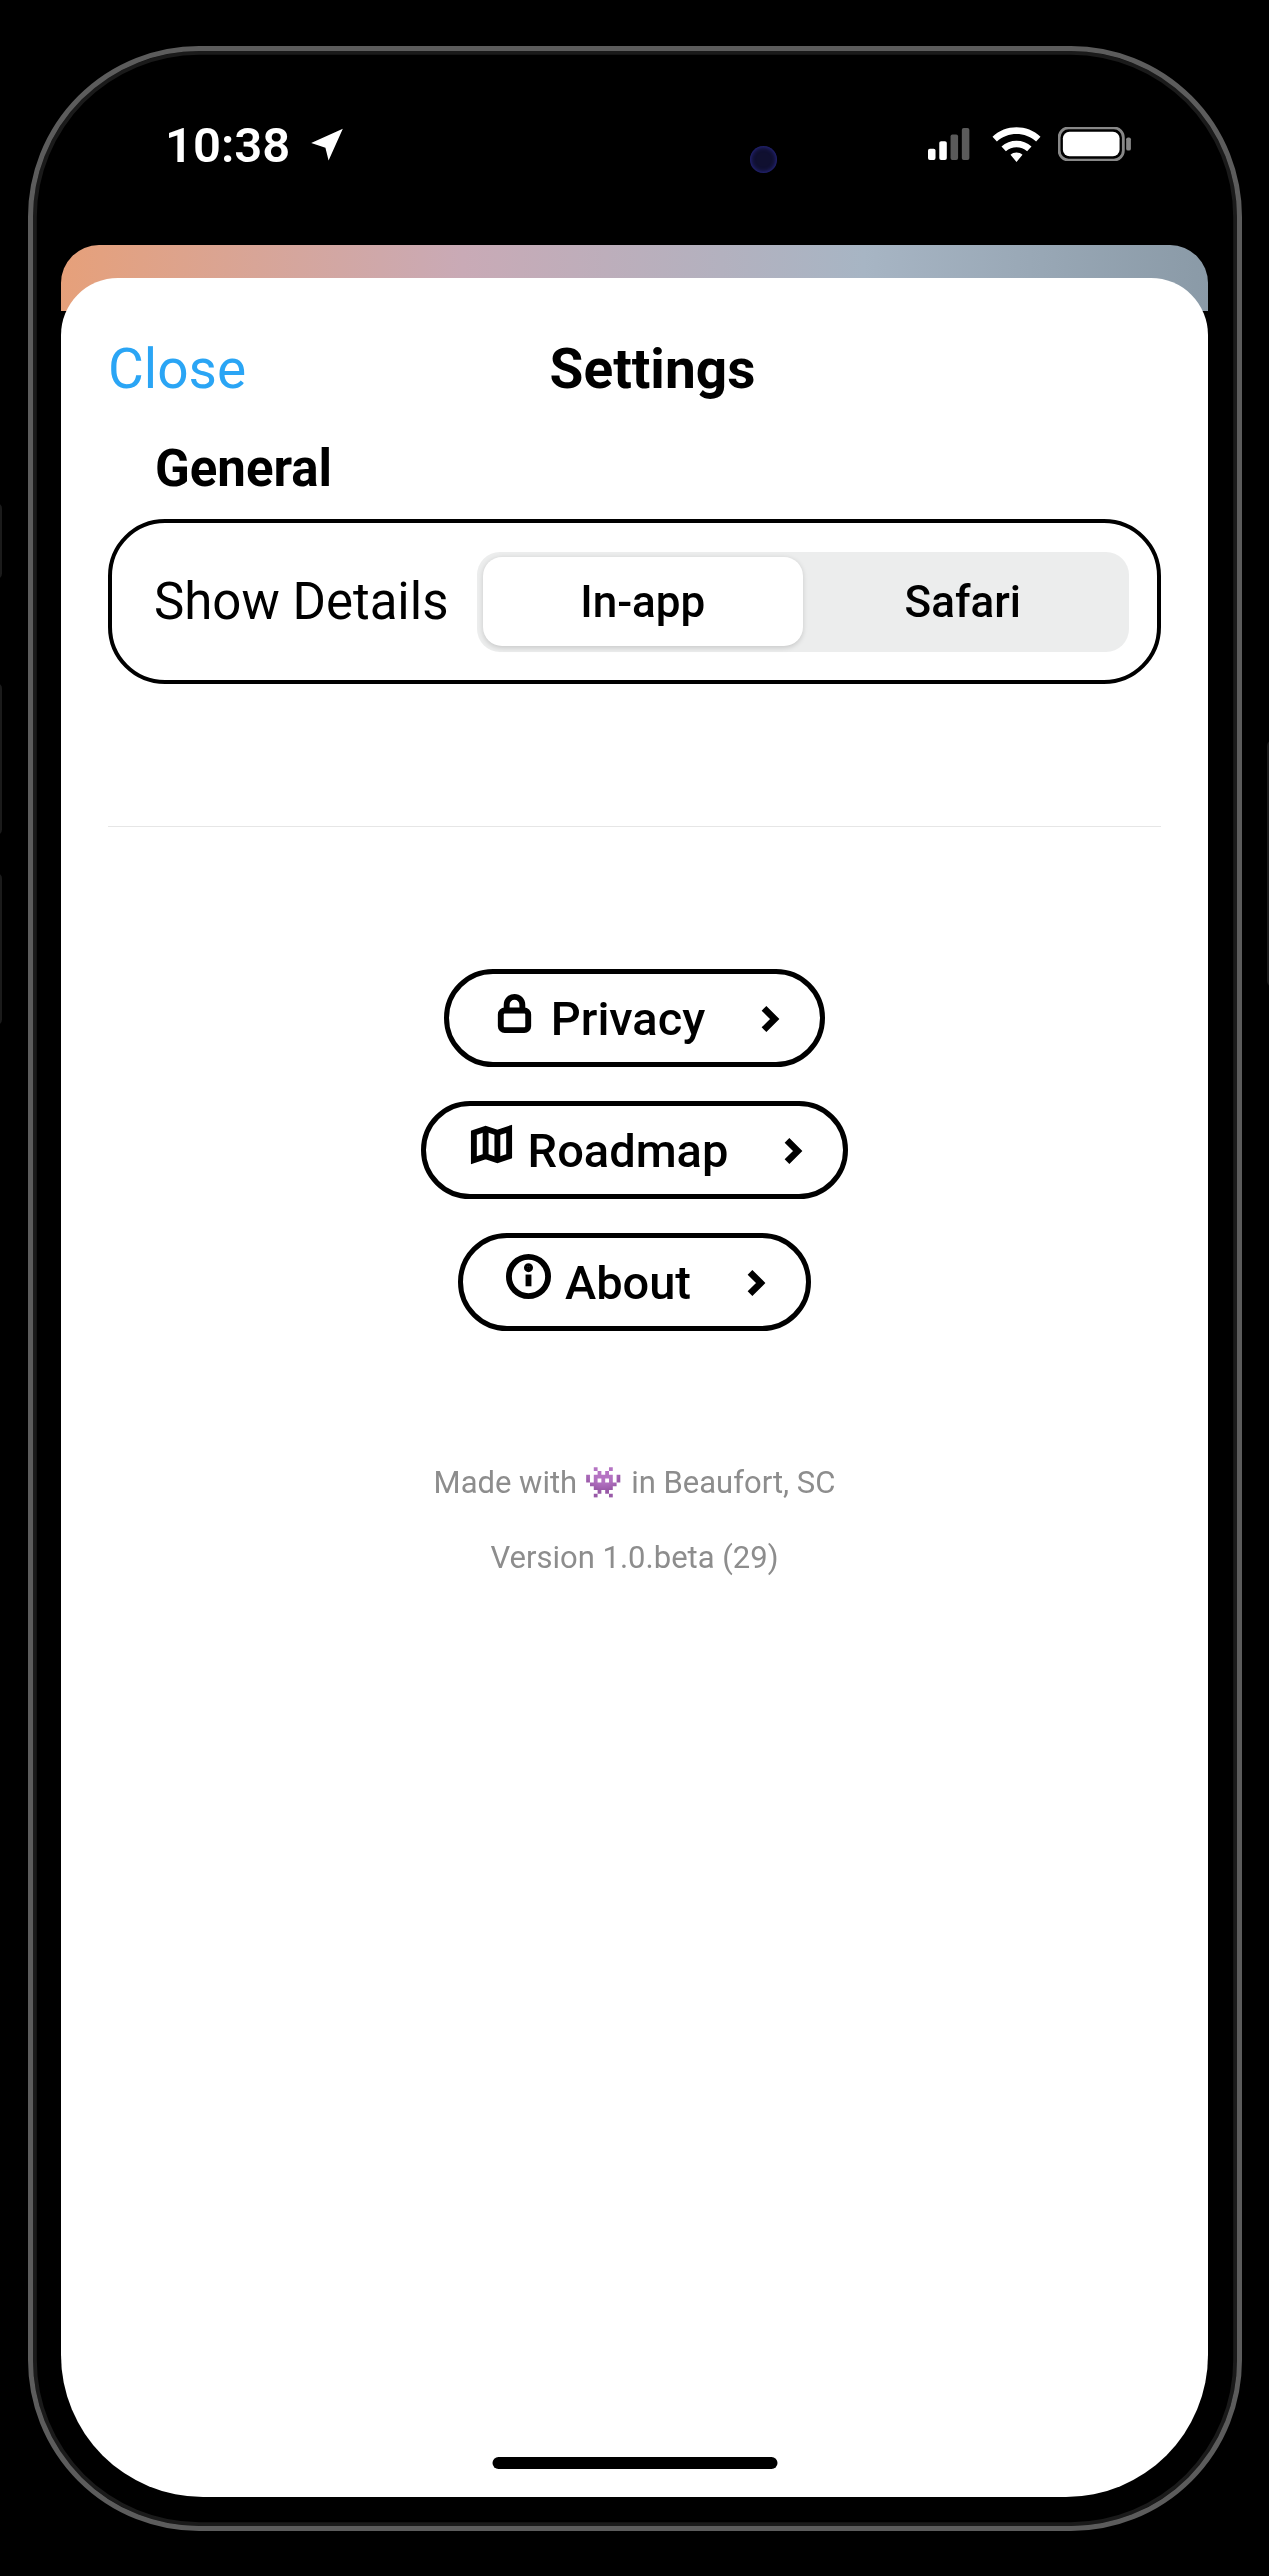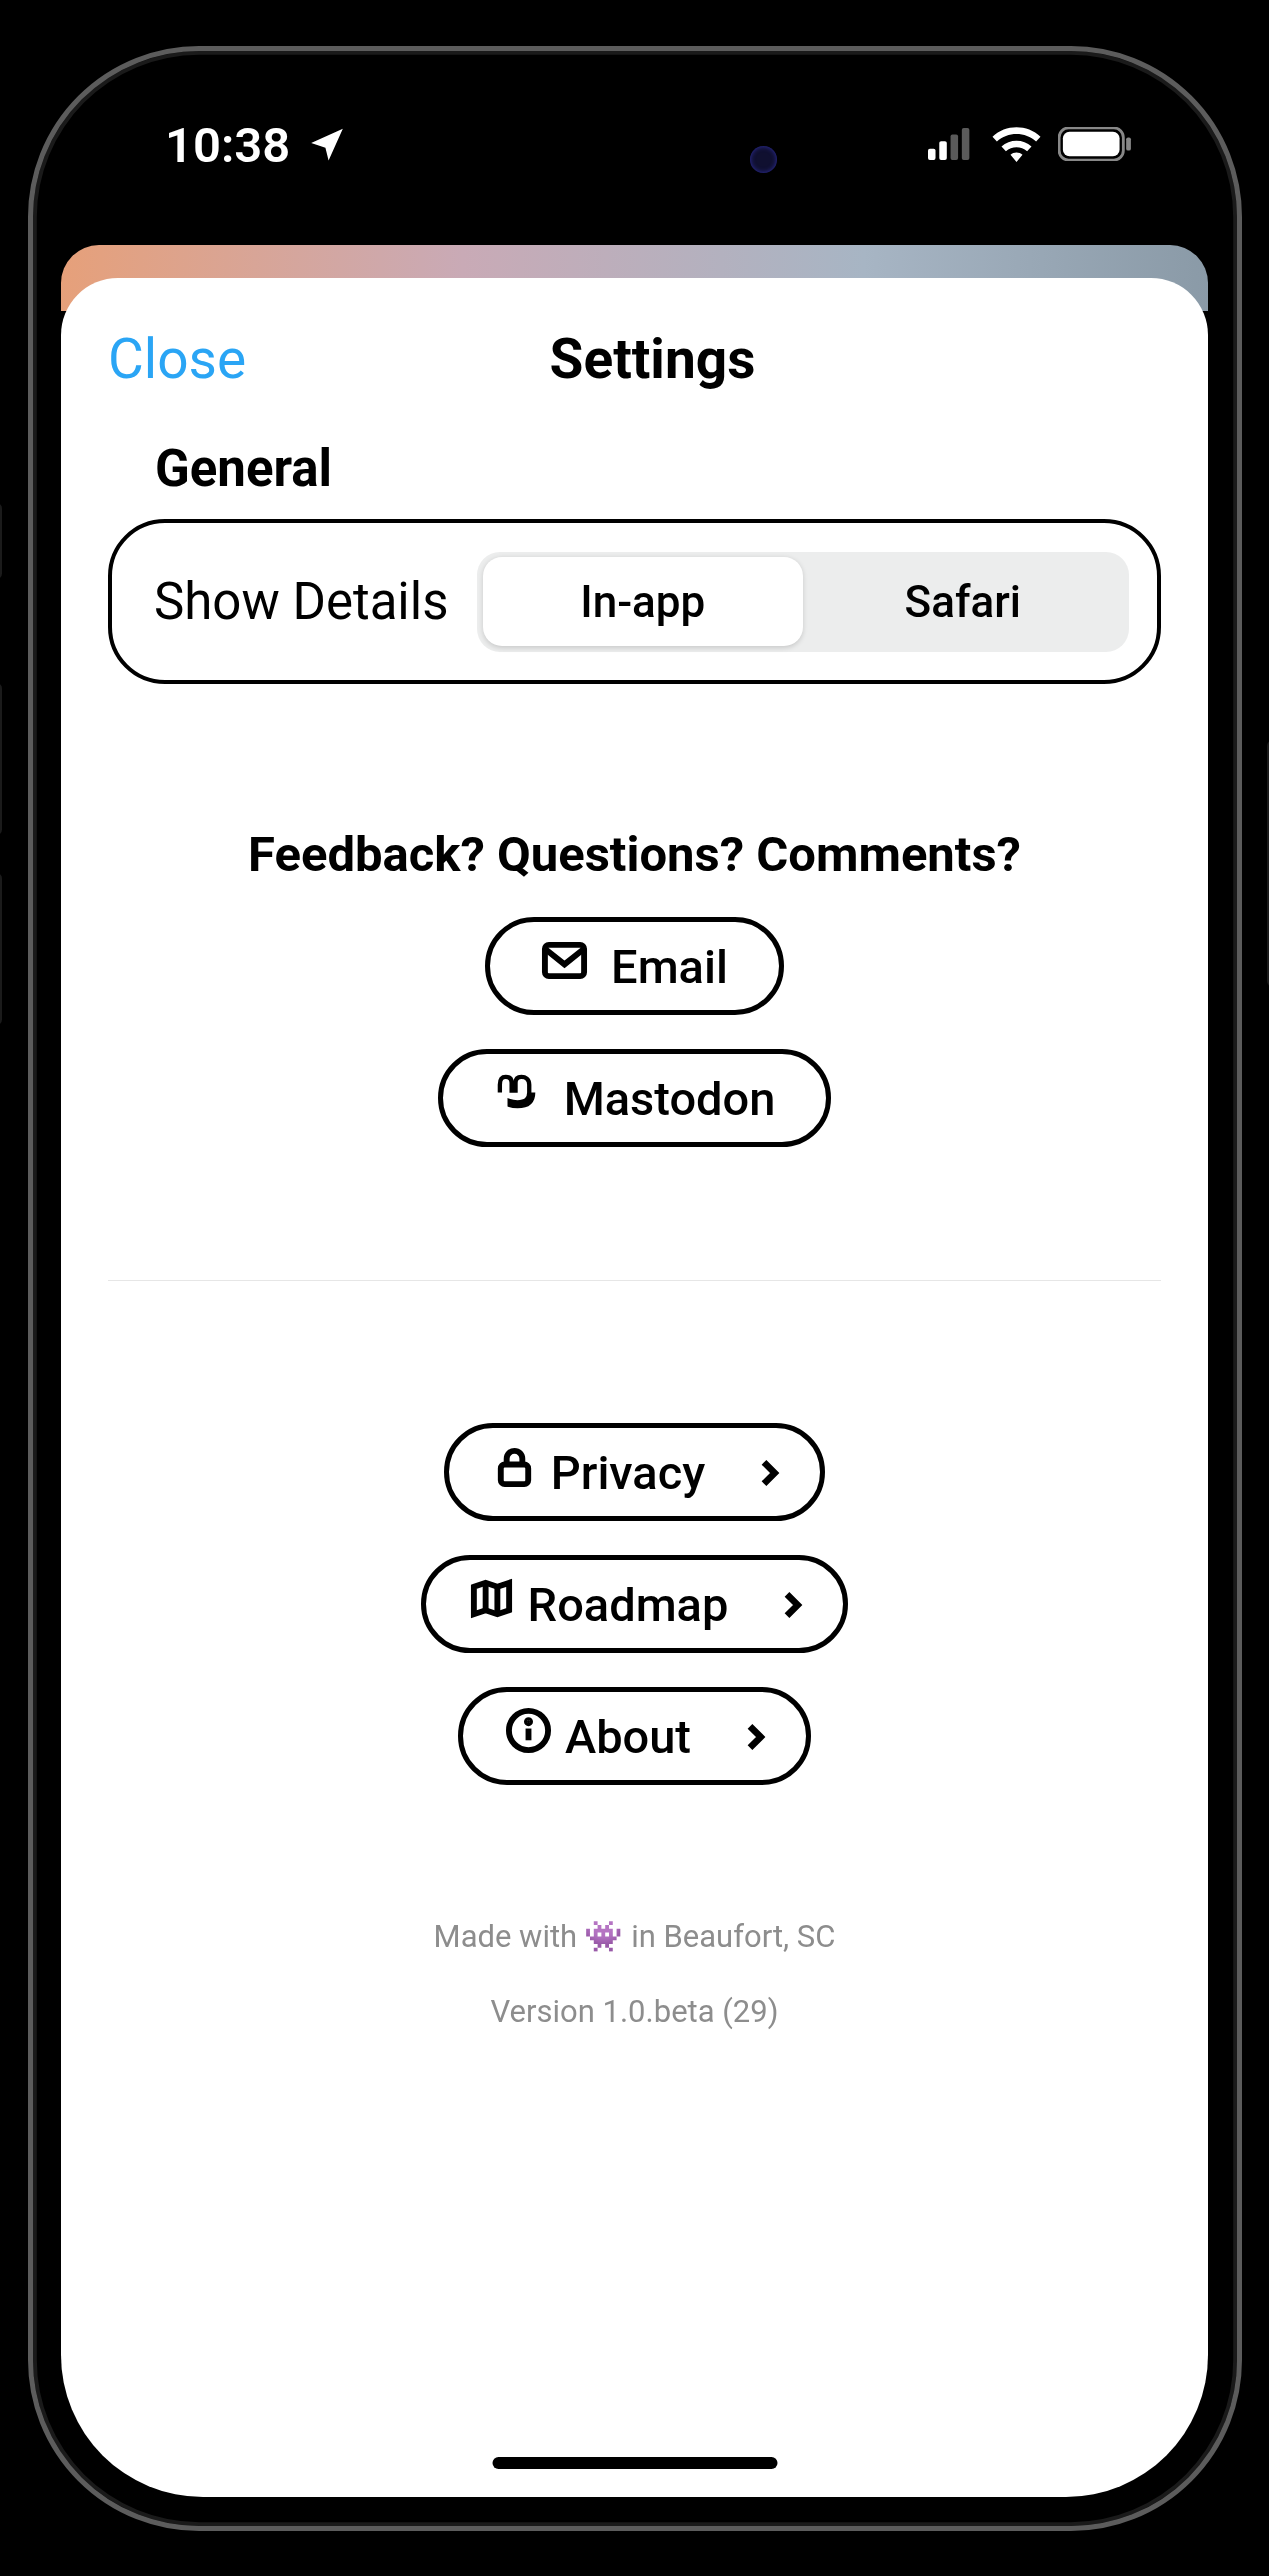--- a/index.html
+++ b/index.html
@@ -69,21 +69,21 @@
     
     .sheet{
       position:absolute;
       top:199px;left:0;right:0;bottom:0;
       background:#fff;
       border-radius:57px 57px 0 0;
       padding:38px 47px 0;
       display:flex;flex-direction:column;
     }
     .sheet-header{
-      display:flex;align-items:center;justify-content:center;
+      display:flex;align-items:flex-end;justify-content:center;
       position:relative;height:85px;margin-bottom:38px;
     }
     .close-btn{
       position:absolute;left:0;color:#2aa5f5;font-size:55px;font-weight:400;
       background:none;border:none;cursor:pointer;
     }
     .sheet-title{font-size:55px;font-weight:700;color:#000;margin-left:36px;}
 
     .section-label{font-size:51px;font-weight:700;margin-left:47px;margin-bottom:21px;}
 
@@ -217,46 +217,20 @@
         <div class="card-shadow">
           <div class="card">
             <span class="card-label">Show Details</span>
             <div class="seg">
               <button class="sel">In-app</button>
               <button>Safari</button>
             </div>
           </div>
         </div>
 
-        <div class="fb-section">
-          <div class="fb-title">Feedback? Questions? Comments?</div>
-
-          <div class="pill-wrap teal">
-            <button class="pill">
-              <span>
-                <svg viewBox="0 0 24 24">
-                    <rect x="2" y="4" width="20" height="16" rx="2"></rect>
-                    <path d="M2 6l10 8 10-8"></path>
-                  </svg>
-              </span>
-              <span>Email</span>
-            </button>
-          </div>
-
-          <div class="pill-wrap purple">
-            <button class="pill">
-              <span>
-                <svg viewBox="0 0 24 24">
-                    <path d="M20 12c0 5-3 7-8 7-1.5 0-3-.2-4-.6v-2c1 .4 2.3.6 4 .6 4 0 6-1.4 6-5V8c0-3-2-4-4-4s-3 1-3 3v4h-2V7c0-2-1-3-3-3S3 5 3 8v4" stroke-width="2.2"></path>
-                  </svg>
-              </span>
-              <span>Mastodon</span>
-            </button>
-          </div>
-        </div>
 
         <hr class="sep">
 
         <div class="nav-list">
 
           <div class="pill-wrap blue nav-pill">
             <button class="pill">
               <span>
                 <svg viewBox="0 0 24 24">
                     <rect x="5" y="11" width="14" height="10" rx="2"></rect>

